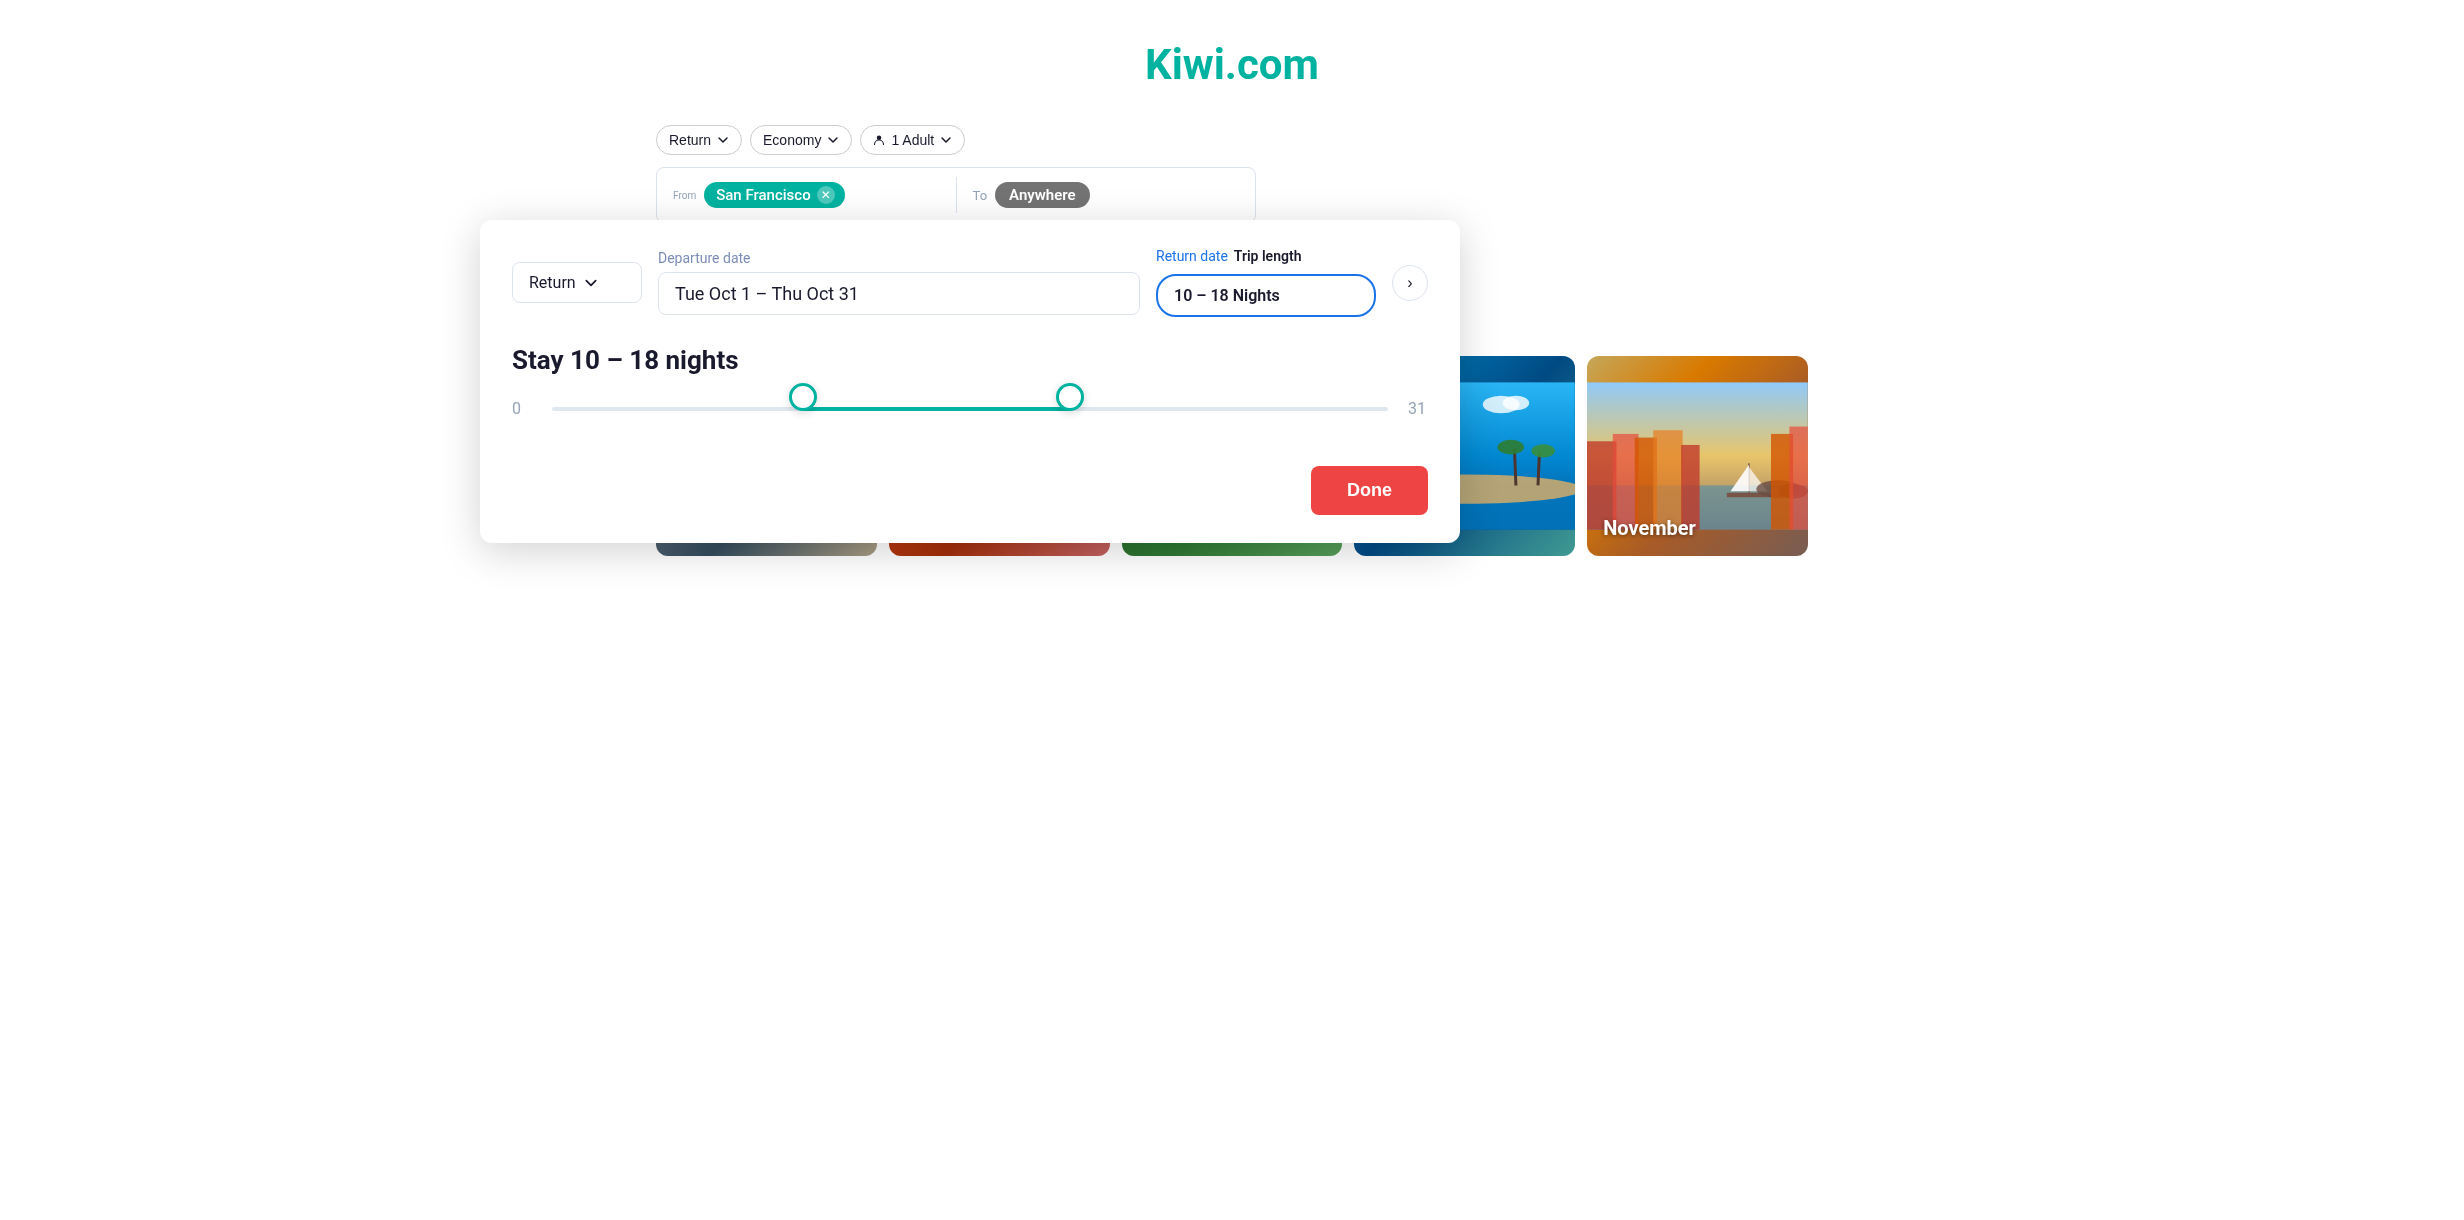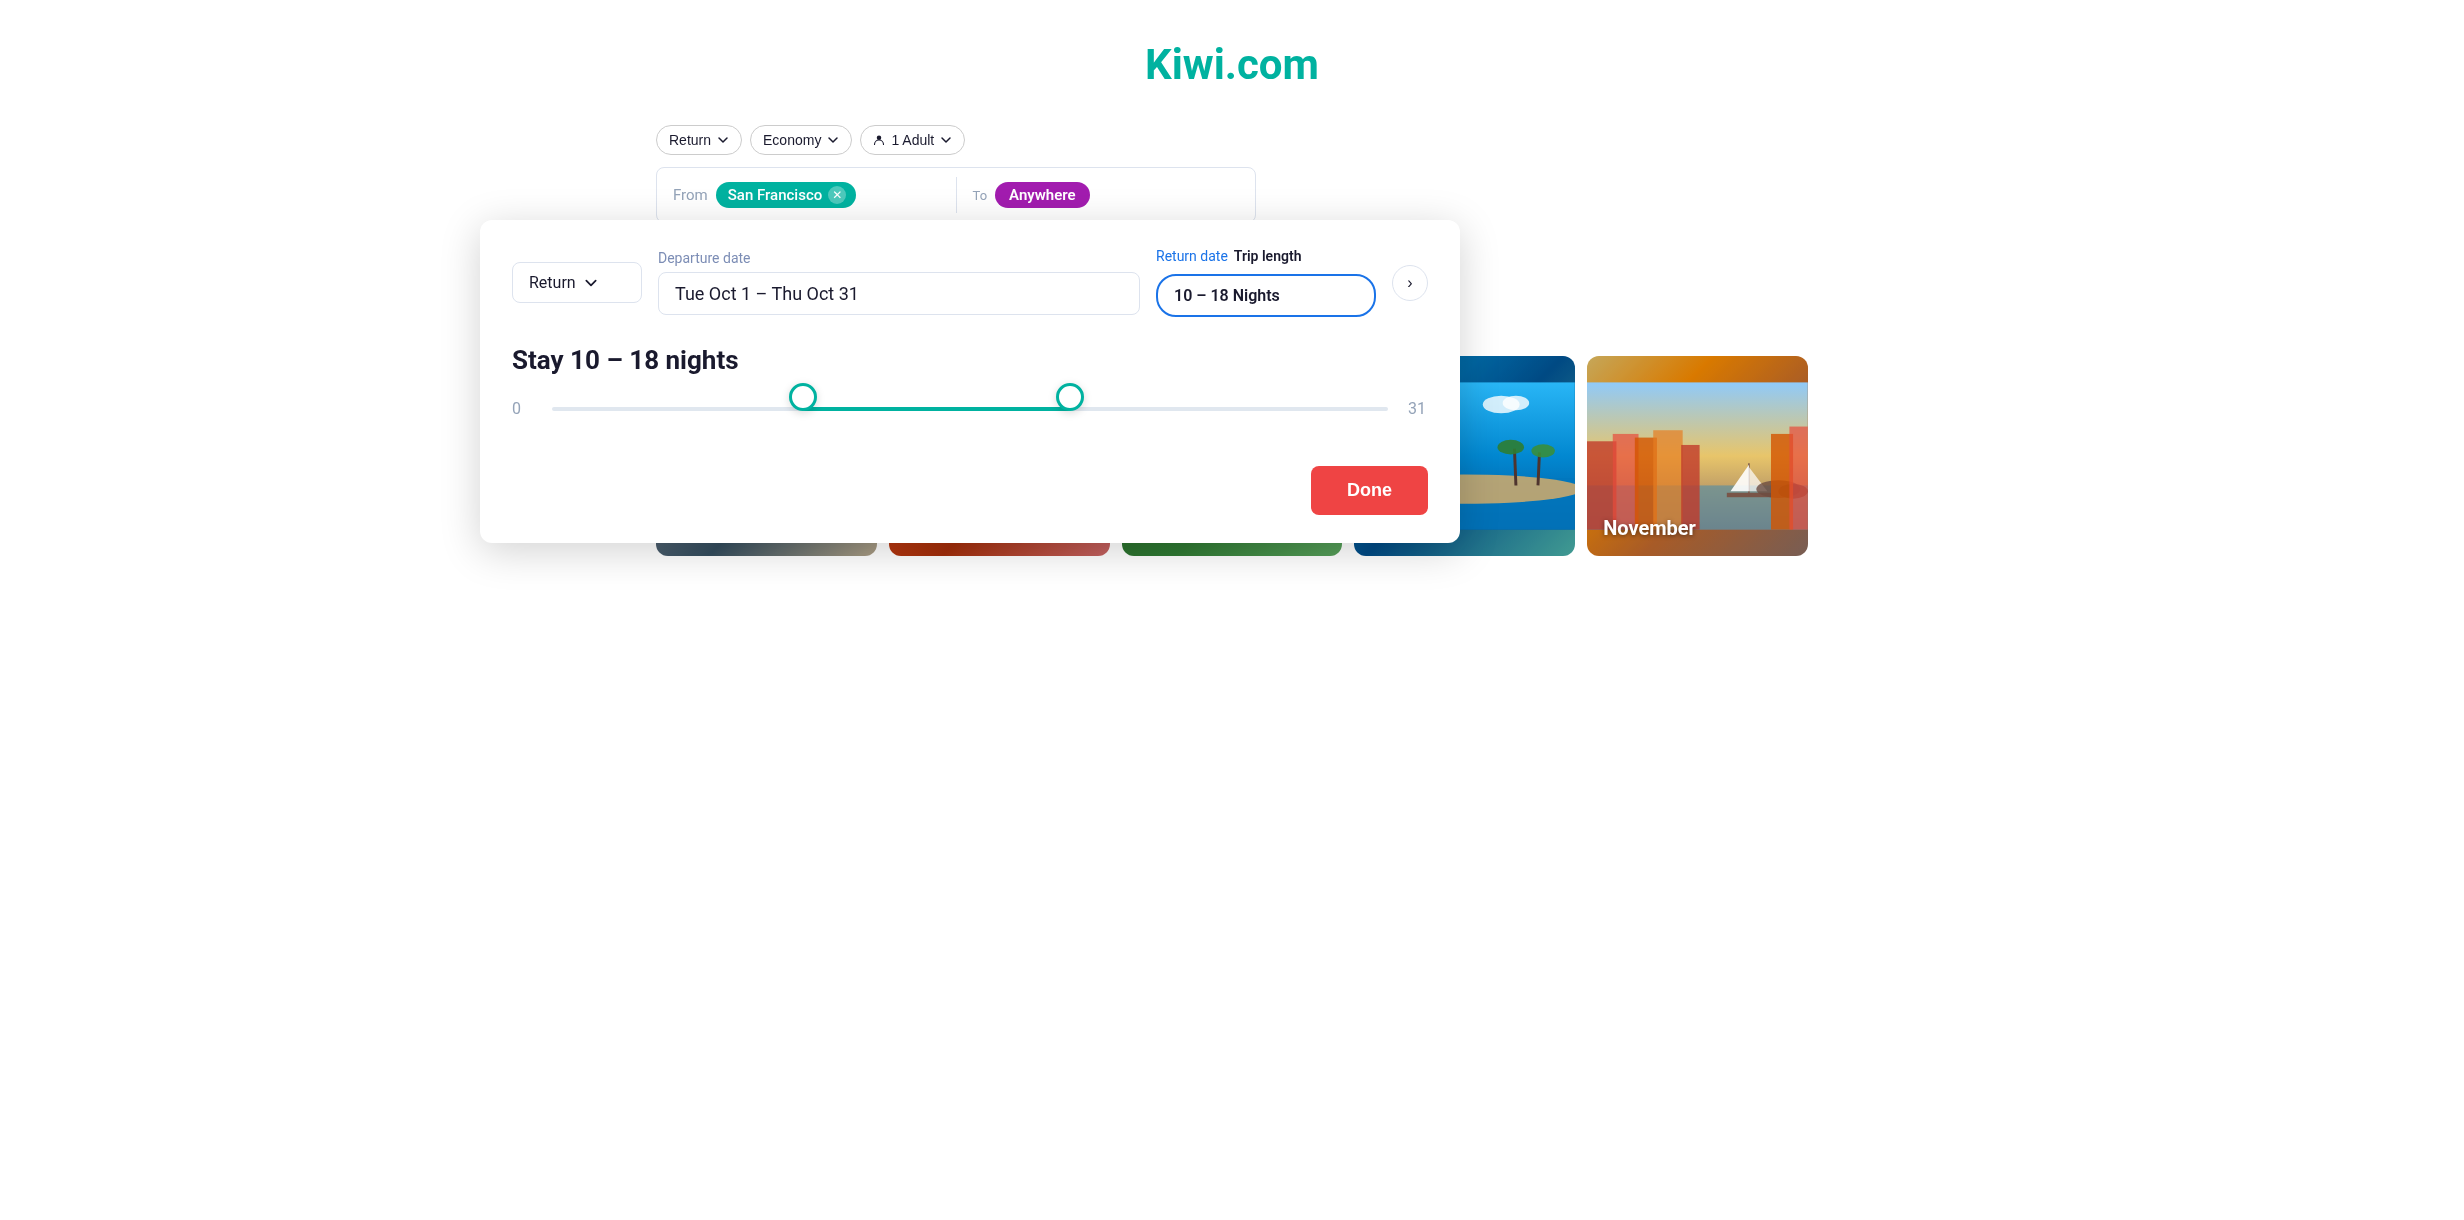--- a/index.html
+++ b/index.html
@@ -75,21 +75,21 @@
 
     .from-field {
       display: flex;
       align-items: center;
       gap: 8px;
       padding: 14px 16px;
       flex: 1;
     }
 
     .field-label {
-      font-size: 15px;
+      font-size: 10px;
       color: #94a3b8;
     }
 
     .location-chip {
       display: flex;
       align-items: center;
       gap: 6px;
       background: #00b2a0;
       color: #fff;
       border-radius: 20px;
@@ -123,21 +123,21 @@
       padding: 14px 16px;
       flex: 1;
     }
 
     .to-label {
       font-size: 13px;
       color: #94a3b8;
     }
 
     .anywhere-chip {
-      background: #a21caf;
+      background: #737373;
       color: #fff;
       border-radius: 20px;
       padding: 4px 14px;
       font-size: 15px;
       font-weight: 600;
       cursor: pointer;
     }
 
     .tip-text {
       font-size: 14px;

